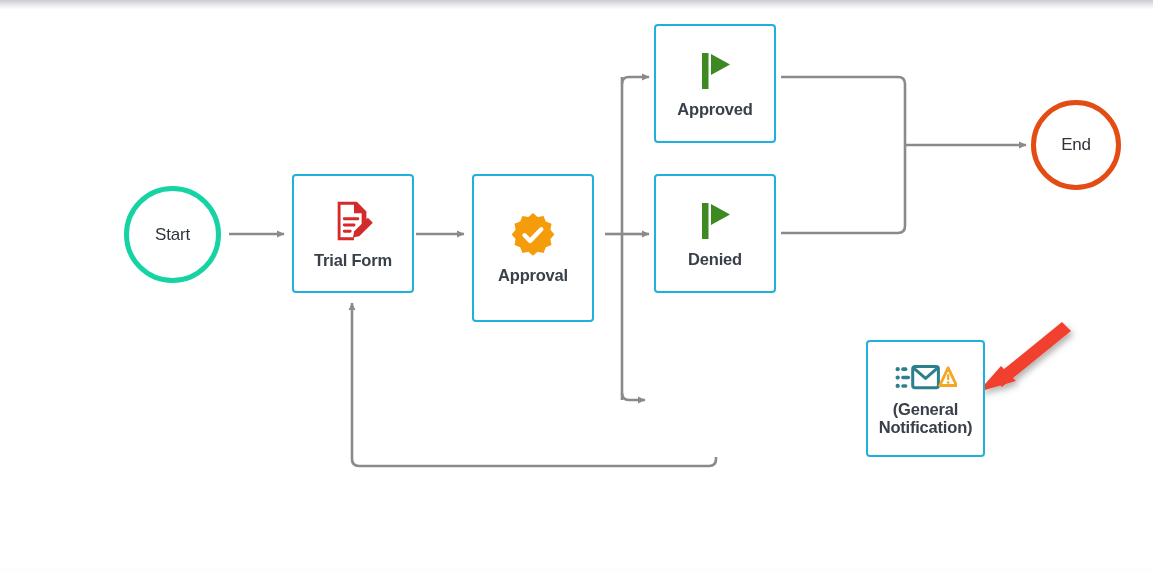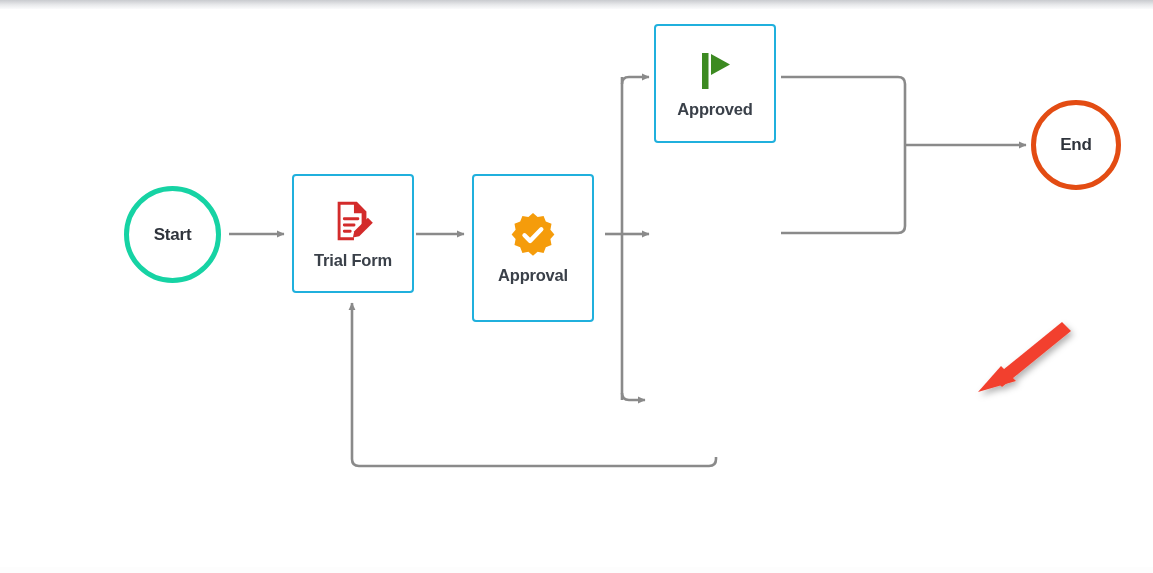--- a/index.html
+++ b/index.html
@@ -61,21 +61,21 @@
   .node-label {
     font-size: 16.5px;
     font-weight: bold;
     color: #3a4049;
     text-align: center;
     line-height: 1.12;
     letter-spacing: -0.2px;
   }
   .circle-label {
     font-size: 17px;
-    font-weight: bold;
+    font-weight: normal;
     color: #2f343c;
     letter-spacing: -0.2px;
   }
   .icon-wrap {
     display: flex;
     align-items: center;
     justify-content: center;
   }
   .icon-row {
     display: flex;
@@ -165,21 +165,52 @@
   <div class="node box" style="left:654px; top:24px; width:122px; height:119px;justify-content:center;">
     <span class="icon-wrap">
       <svg width="42" height="44" viewBox="0 0 42 44" xmlns="http://www.w3.org/2000/svg">
         <rect x="8" y="4" width="6.5" height="36" fill="#3c8a21"></rect>
         <path d="M17,5 L36,15.5 L17,26 Z" fill="#3c8a21"></path>
       </svg>
     </span>
     <span class="node-label lbl-gap">Approved</span>
   </div>
 
-
-
+  <div class="node box" style="left:654px; top:174px; width:122px; height:119px;">
+    <span class="icon-wrap">
+      <svg width="42" height="44" viewBox="0 0 42 44" xmlns="http://www.w3.org/2000/svg">
+        <rect x="8" y="4" width="6.5" height="36" fill="#3c8a21"></rect>
+        <path d="M17,5 L36,15.5 L17,26 Z" fill="#3c8a21"></path>
+      </svg>
+    </span>
+    <span class="node-label lbl-gap">Denied</span>
+  </div>
+
+
+  <div class="node box" style="left:866px; top:340px; width:119px; height:117px;">
+    <span class="icon-row">
+      <svg width="62" height="34" viewBox="0 0 70 38" xmlns="http://www.w3.org/2000/svg">
+
+        <circle cx="3" cy="9" r="2.4" fill="#2c7f8c"></circle>
+        <rect x="7" y="7" width="7" height="4" rx="2" fill="#2c7f8c"></rect>
+        <circle cx="3" cy="18.5" r="2.4" fill="#2c7f8c"></circle>
+        <rect x="7" y="16.5" width="10" height="4" rx="2" fill="#2c7f8c"></rect>
+        <circle cx="3" cy="28" r="2.4" fill="#2c7f8c"></circle>
+        <rect x="7" y="26" width="7" height="4" rx="2" fill="#2c7f8c"></rect>
+
+        <rect x="20" y="6" width="29" height="24" rx="2.5" fill="#ffffff" stroke="#2c7f8c" stroke-width="3.4"></rect>
+        <path d="M21.8,8.5 L34.5,19.5 L47.2,8.5" fill="none" stroke="#2c7f8c" stroke-width="3.4" stroke-linecap="round" stroke-linejoin="round"></path>
+
+        <path d="M60,7.5 L69.5,27.5 L50.5,27.5 Z" fill="none" stroke="#f5a623" stroke-width="3.2" stroke-linejoin="round"></path>
+        <rect x="58.8" y="14.5" width="2.5" height="7" rx="1.2" fill="#f5a623"></rect>
+        <circle cx="60" cy="24.2" r="1.5" fill="#f5a623"></circle>
+      </svg>
+    </span>
+    <span class="node-label lbl-gap-sm">(General</span>
+    <span class="node-label">Notification)</span>
+  </div>
 
   <div class="node circle circle-end" style="left:1031px; top:100px; width:90px; height:90px;">
     <span class="circle-label">End</span>
   </div>
 
   <div class="botbar"></div>
 </div>
 
 </body></html>

